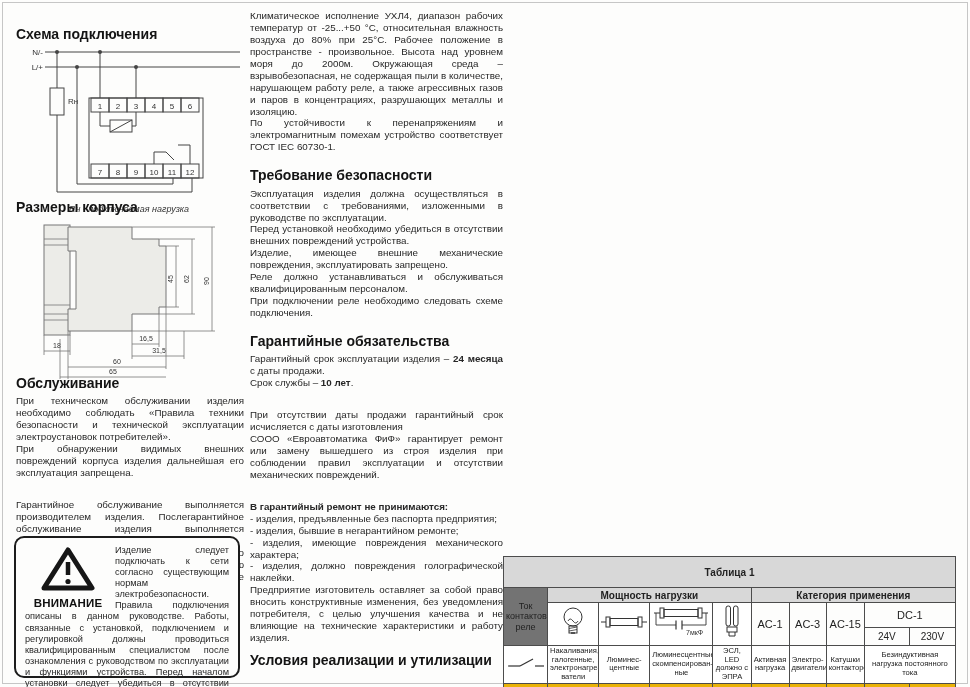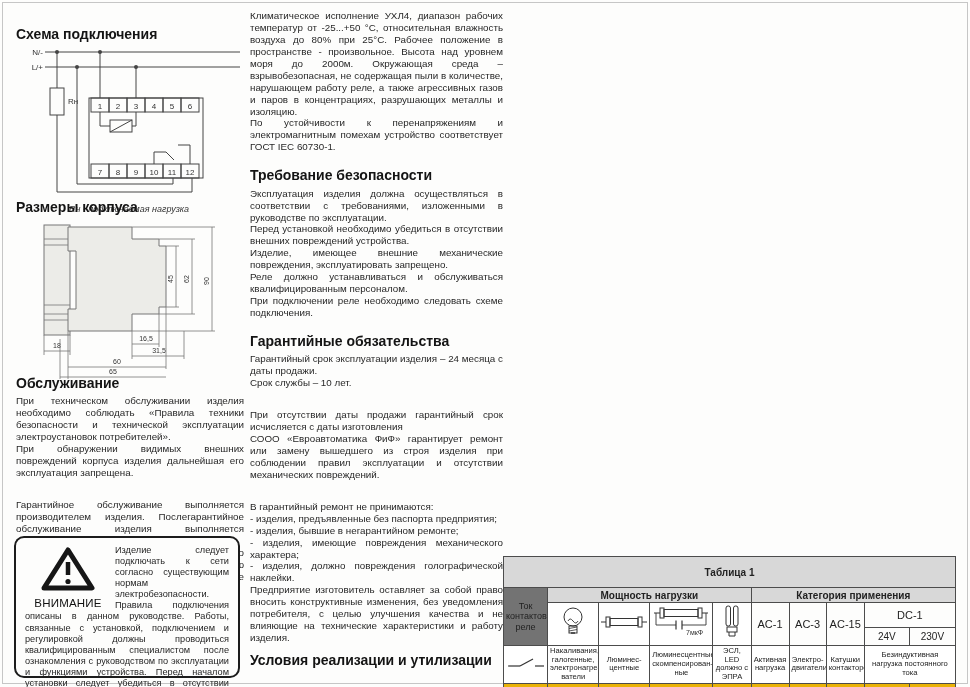--- a/index.html
+++ b/index.html
@@ -24,29 +24,29 @@
   .diagram-caption { font-size:9px; font-style:italic; text-align:center; color:#333; margin-top:2px; }
   svg .ln   { stroke:#444; stroke-width:1; fill:none; }
   svg .lnth { stroke:#777; stroke-width:0.8; fill:none; }
   svg .txt  { font-family:"Liberation Sans",sans-serif; font-size:8px; fill:#333; }
   svg .dimtx{ font-family:"Liberation Sans",sans-serif; font-size:7px; fill:#333; }
 
   
   #warning { position:absolute; left:14px; top:536px; width:226px; height:142px;
     border:2px solid #1c1c1c; border-radius:10px; padding:7px 9px 6px 9px; background:#fdfdfc; }
   #warning .warn-float { float:left; width:86px; text-align:center; margin:1px 4px 0 0; }
-  #warning .warn-label { font-size:11.5px; font-weight:normal; color:#111; letter-spacing:0.2px; }
+  #warning .warn-label { font-size:11.5px; font-weight:bold; color:#111; letter-spacing:0.2px; }
   #warning p { font-size:9.2px; line-height:1.205; text-align:justify; margin:0; color:#1f1f1f; }
 
   
   #col2 { position:absolute; left:250px; top:10px; width:253px; }
   #col2 h2.sec { margin-top:0; }
   .sec-space { height:15px; }
   .sec-space-sm { height:9px; }
-  .bold { font-weight:normal; }
+  .bold { font-weight:bold; }
 
   
   #load-table { position:absolute; left:503px; top:556px; width:453px;
     border-collapse:collapse; table-layout:fixed; }
   #load-table td {
     border:1px solid #4c4c4c; text-align:center; vertical-align:middle;
     padding:1px 2px; color:#222; overflow:hidden;
   }
   #load-table .hdr { background:#d8d8d8; font-weight:bold; font-size:10px; }
   #load-table .hdr-side { background:#737373; font-size:9px; font-weight:normal; line-height:1.15; }

